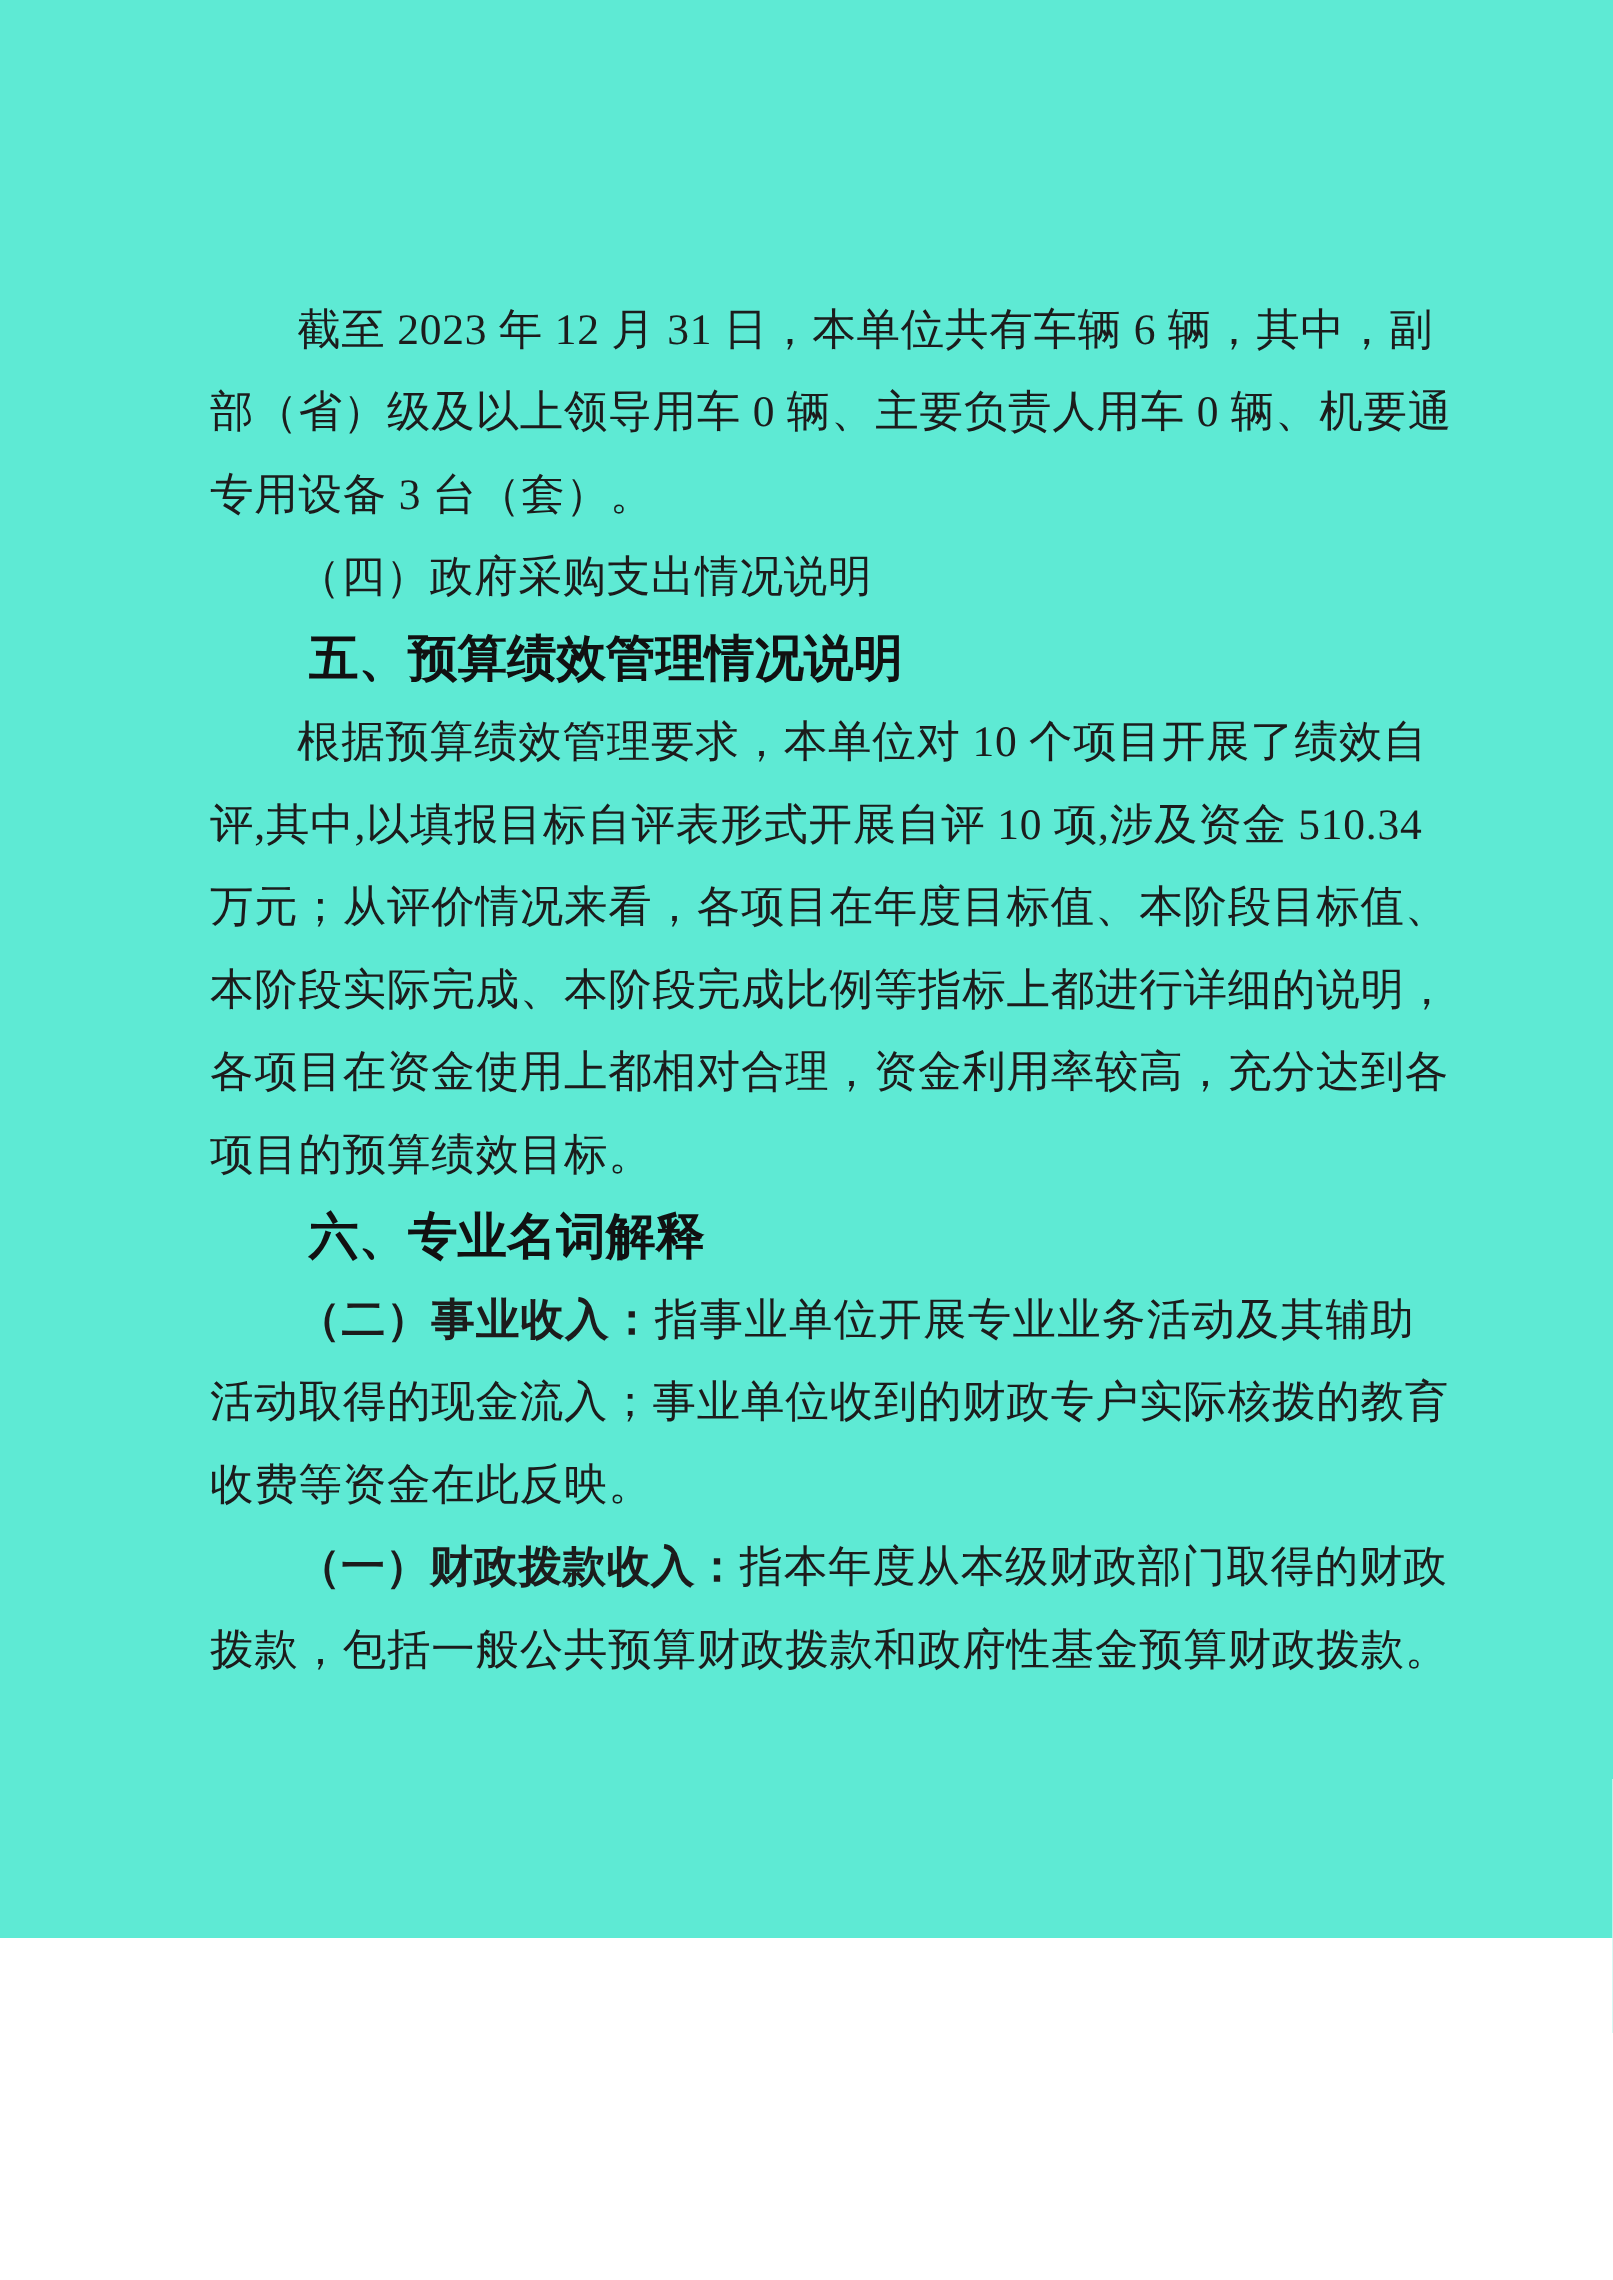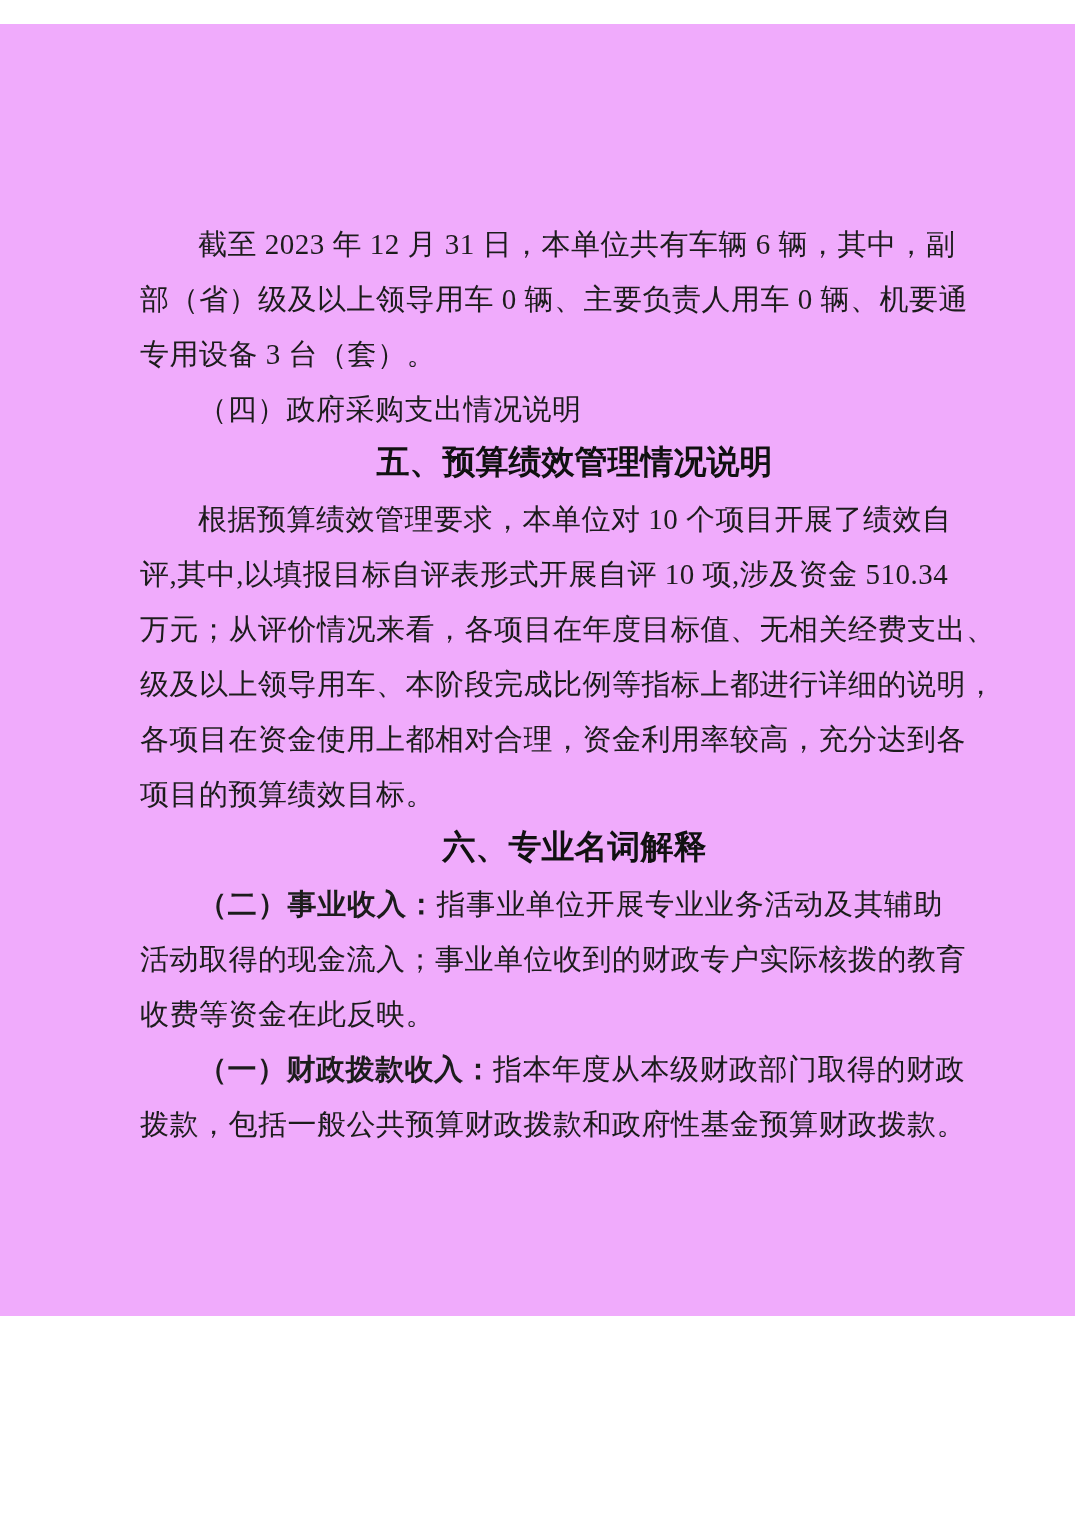--- a/index.html
+++ b/index.html
@@ -4,51 +4,49 @@
 <style>
   * { margin: 0; padding: 0; box-sizing: border-box; }
   html, body {
     width: 1075px; height: 1520px;
     background: #ffffff;
     font-family: "Liberation Serif", "DejaVu Serif", serif;
   }
   .page {
     position: relative;
     width: 1075px; height: 1292px;
-    background: #f0abfc;
+    background: #5eead4;
     overflow: hidden;
     color: #1c1c1c;
-    margin-top: 24px;
   }
   .content {
     position: absolute;
     left: 140px; top: 193px;
     width: 803px;
   }
   .line {
     font-size: 29px;
     line-height: 55px;
     white-space: nowrap;
     color: #1c1c1c;
     letter-spacing: 0.5px;
   }
   .fill {
     text-align: justify;
     text-align-last: justify;
   }
   .indent { text-indent: 2em; }
   .heading {
-    font-family: Liberation Mono, monospace;
+    font-family: Liberation Serif, serif;
     font-weight: bold;
     font-size: 33px;
     line-height: 55px;
     text-indent: 2em;
     white-space: nowrap;
     color: #111111;
-    text-align: center;
   }
   .lead { font-weight: bold; }
   .footer {
     position: absolute;
     left: 0; top: 1408px;
     width: 1075px;
     text-align: center;
     font-size: 24px;
     line-height: 34px;
     color: #2a2a2a;
@@ -69,22 +67,22 @@
 
     <div>
       <div class="line indent">（四）政府采购支出情况说明</div>
     </div>
 
     <div class="heading">五、预算绩效管理情况说明</div>
 
     <div>
       <div class="line indent fill">根据预算绩效管理要求，本单位对 10 个项目开展了绩效自</div>
       <div class="line fill">评,其中,以填报目标自评表形式开展自评 10 项,涉及资金 510.34</div>
-      <div class="line fill">万元；从评价情况来看，各项目在年度目标值、无相关经费支出、</div>
-      <div class="line fill">级及以上领导用车、本阶段完成比例等指标上都进行详细的说明，</div>
+      <div class="line fill">万元；从评价情况来看，各项目在年度目标值、本阶段目标值、</div>
+      <div class="line fill">本阶段实际完成、本阶段完成比例等指标上都进行详细的说明，</div>
       <div class="line fill">各项目在资金使用上都相对合理，资金利用率较高，充分达到各</div>
       <div class="line">项目的预算绩效目标。</div>
     </div>
 
     <div class="heading">六、专业名词解释</div>
 
     <div>
       <div class="line indent fill"><b class="lead">（二）事业收入：</b><span>指事业单位开展专业业务活动及其辅助</span></div>
       <div class="line fill">活动取得的现金流入；事业单位收到的财政专户实际核拨的教育</div>
       <div class="line">收费等资金在此反映。</div>

